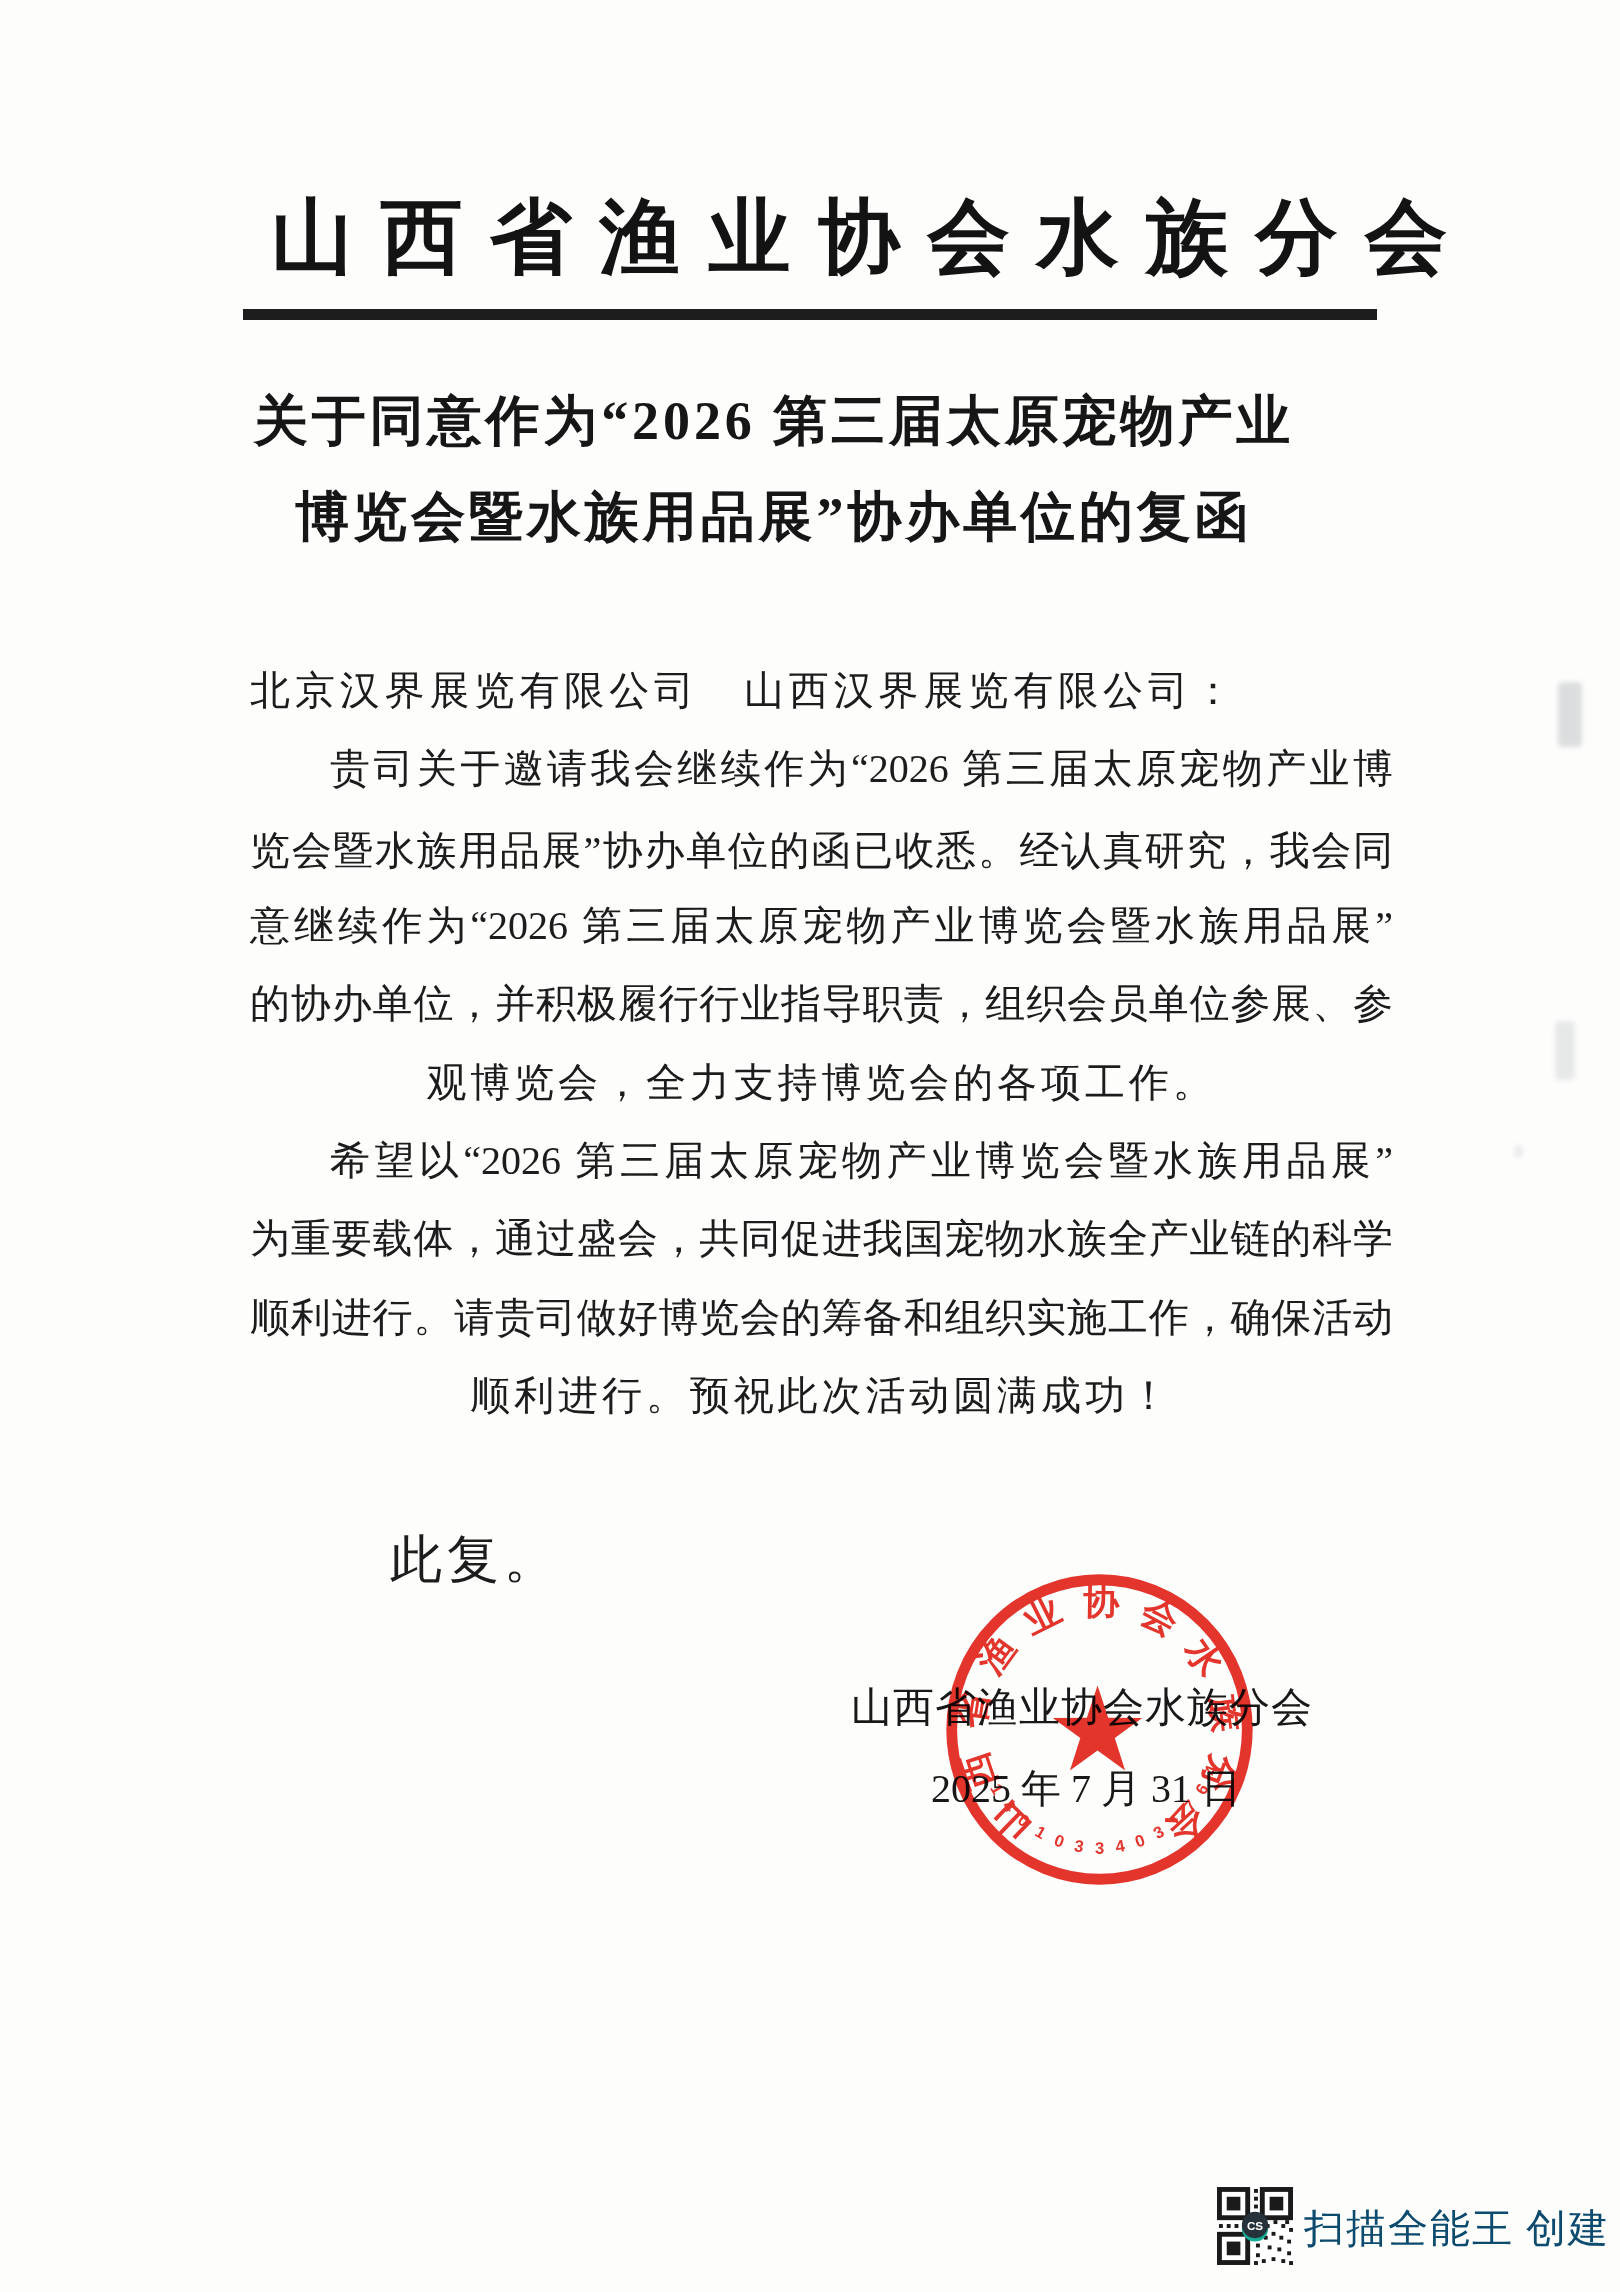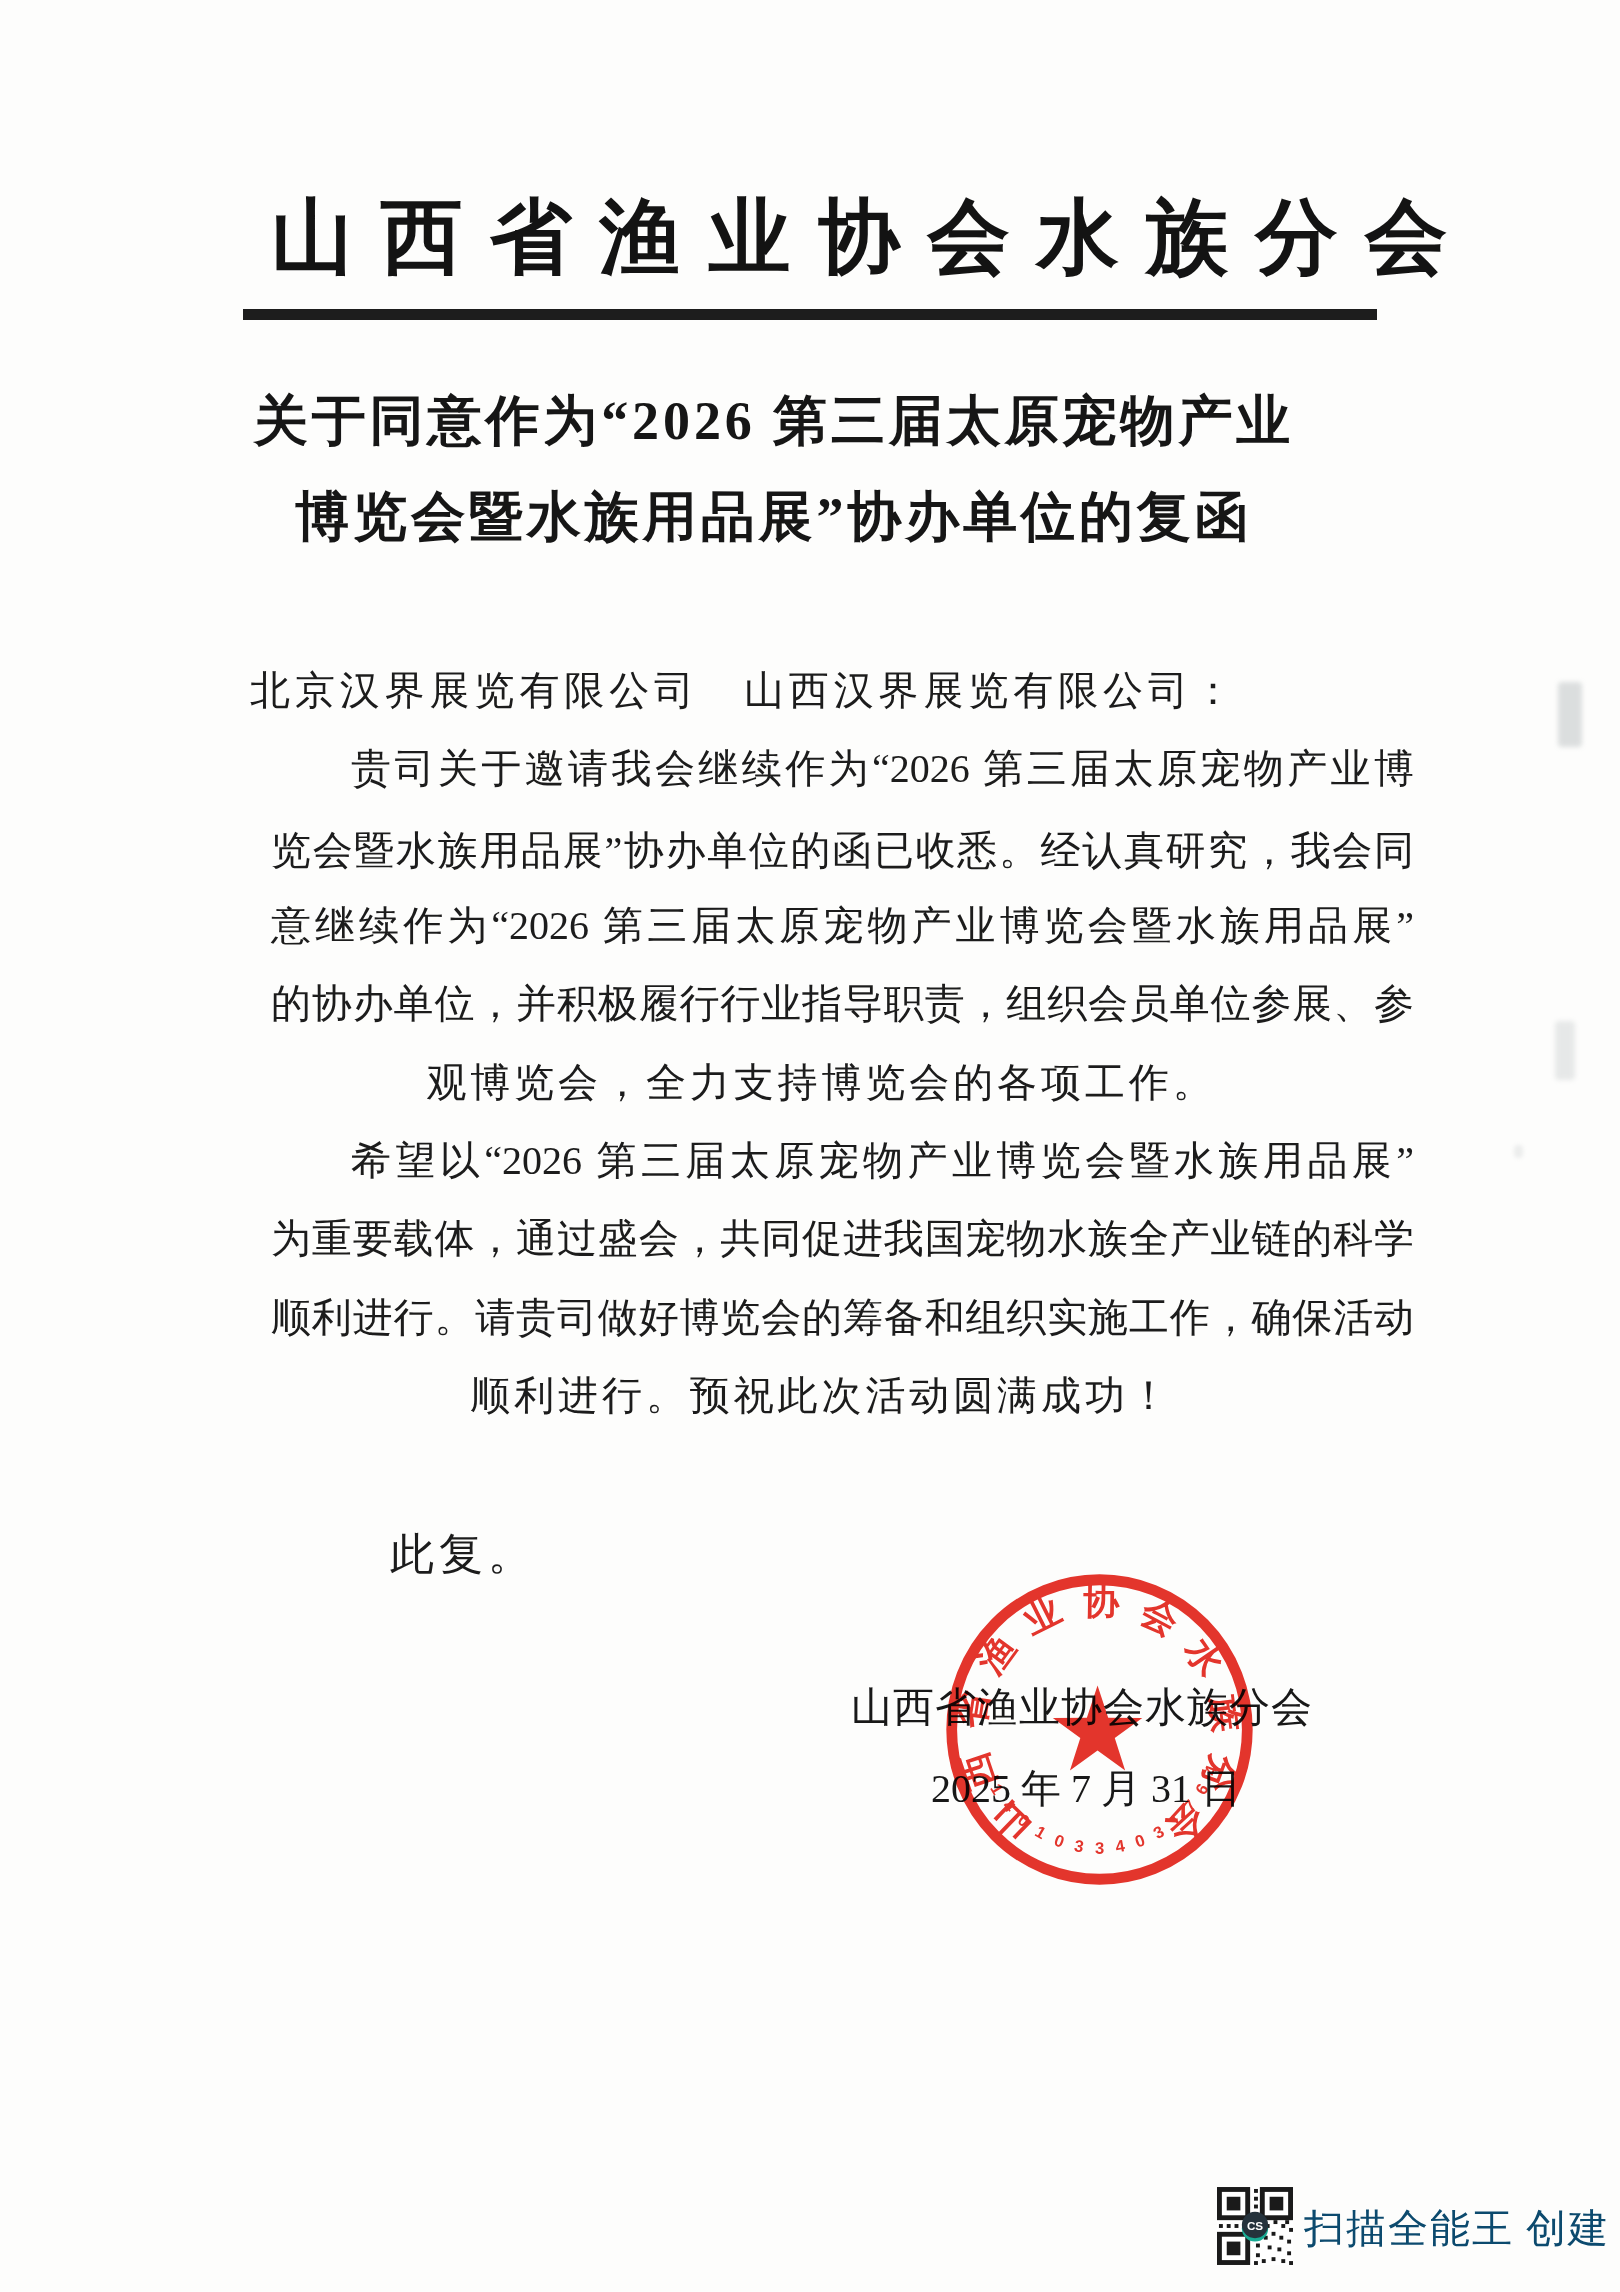--- a/index.html
+++ b/index.html
@@ -31,27 +31,26 @@
 
   
   .bl{
     left:250px;width:1143px;
     font-size:40px;line-height:51px;white-space:nowrap;color:#1c1c1c;font-family:Liberation Serif, serif;
   }
   .bl.j{
     white-space:normal;
     text-align:justify;text-align-last:justify;
     text-justify:inter-character;
-    margin-left:21px;
   }
   .bl.ind{text-indent:80px;}
   .salutation{letter-spacing:4.9px;}
   .bl.loose{letter-spacing:3.9px;text-align:center;}
 
-  .closing{left:390px;top:1525px;font-size:44px;letter-spacing:4.9px;color:#1c1c1c;}
+  .closing{left:390px;top:1525px;font-size:52px;letter-spacing:4.9px;color:#1c1c1c;}
 
   .signature{left:851px;top:1680px;font-size:41px;letter-spacing:1px;white-space:nowrap;color:#181818;}
   .date-line{left:931px;top:1761px;font-size:40px;white-space:nowrap;color:#181818;}
 
   
   .seal{
     left:938px;top:1565px;width:323px;height:329px;
     mix-blend-mode:multiply;opacity:.93;
   }
 

